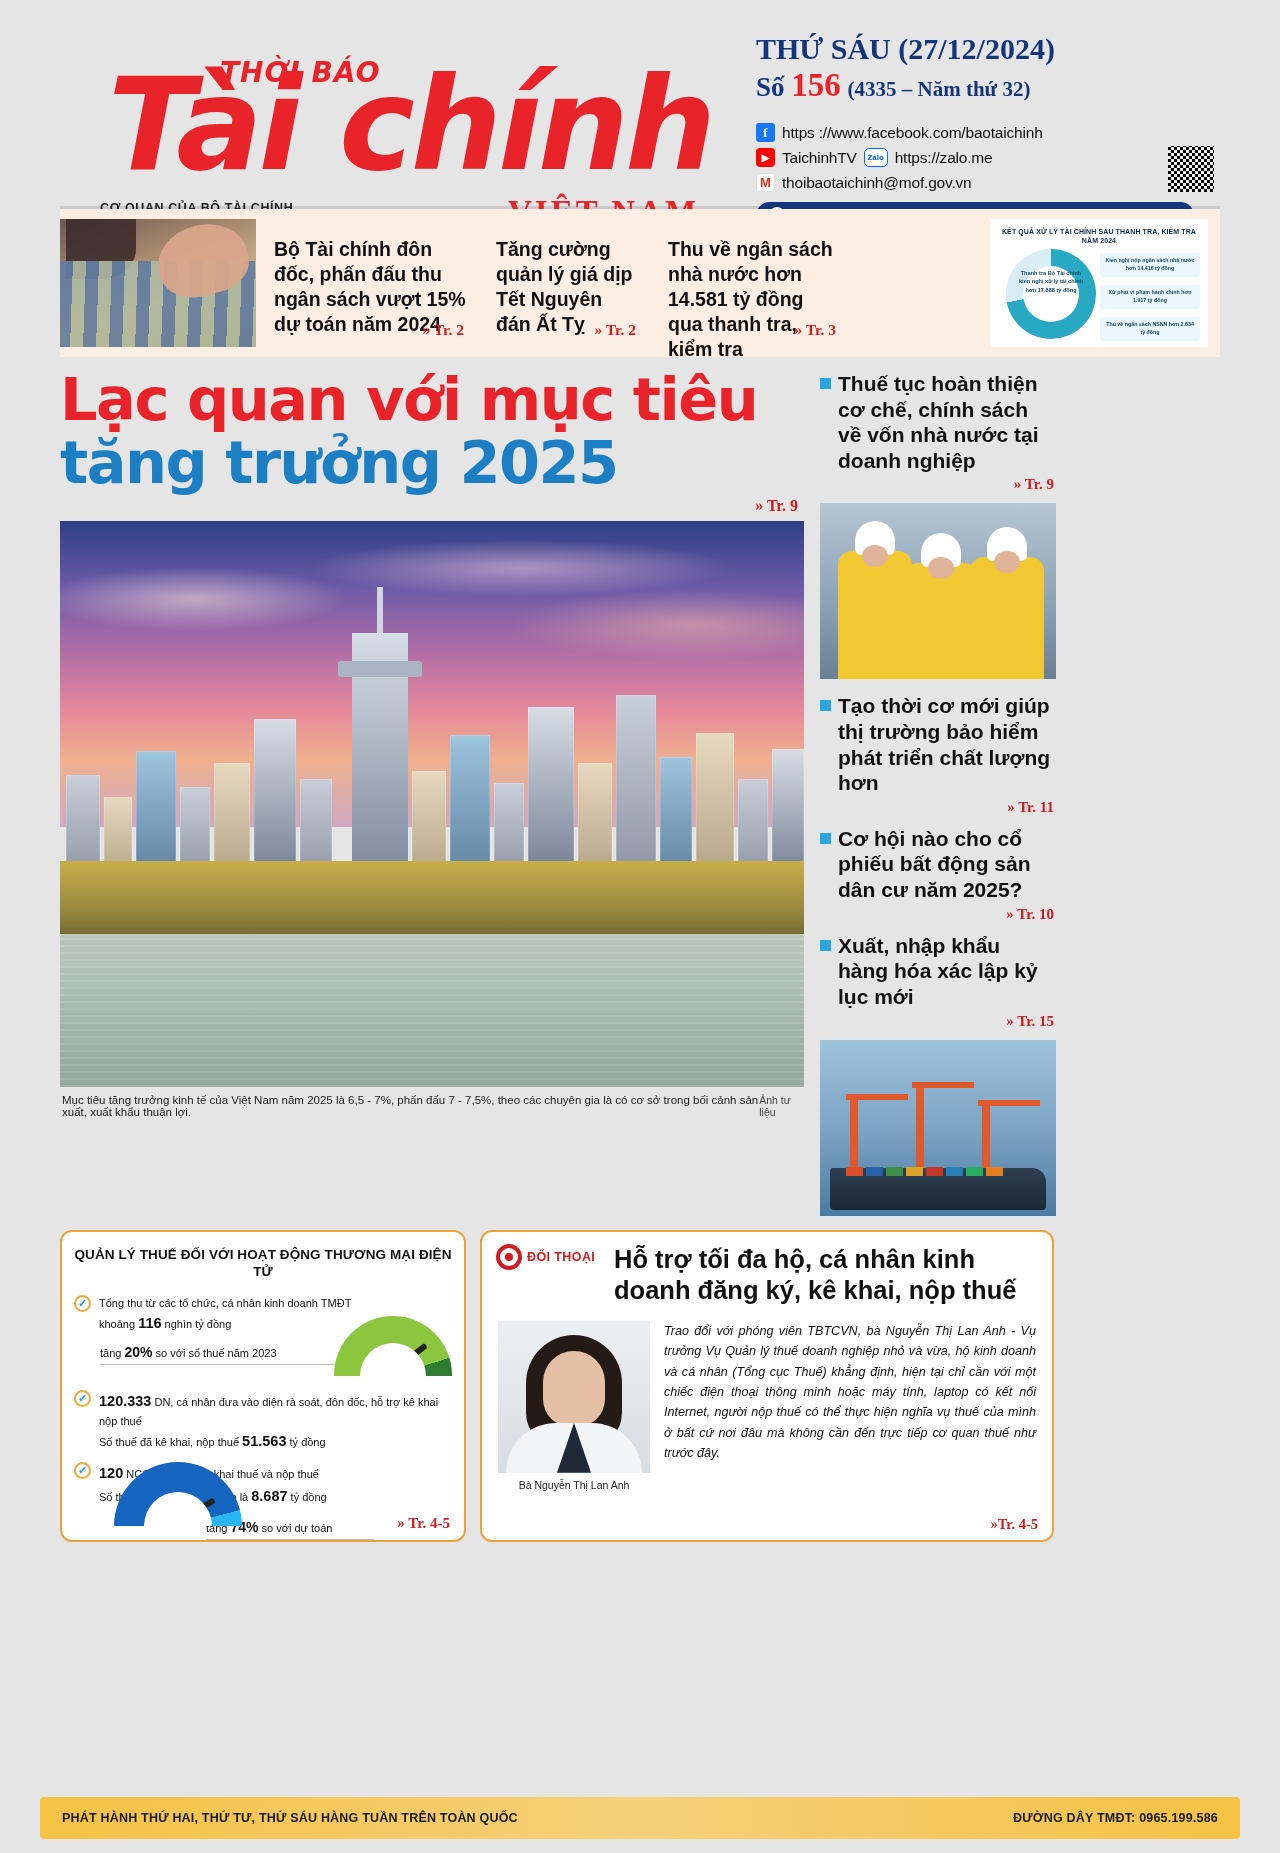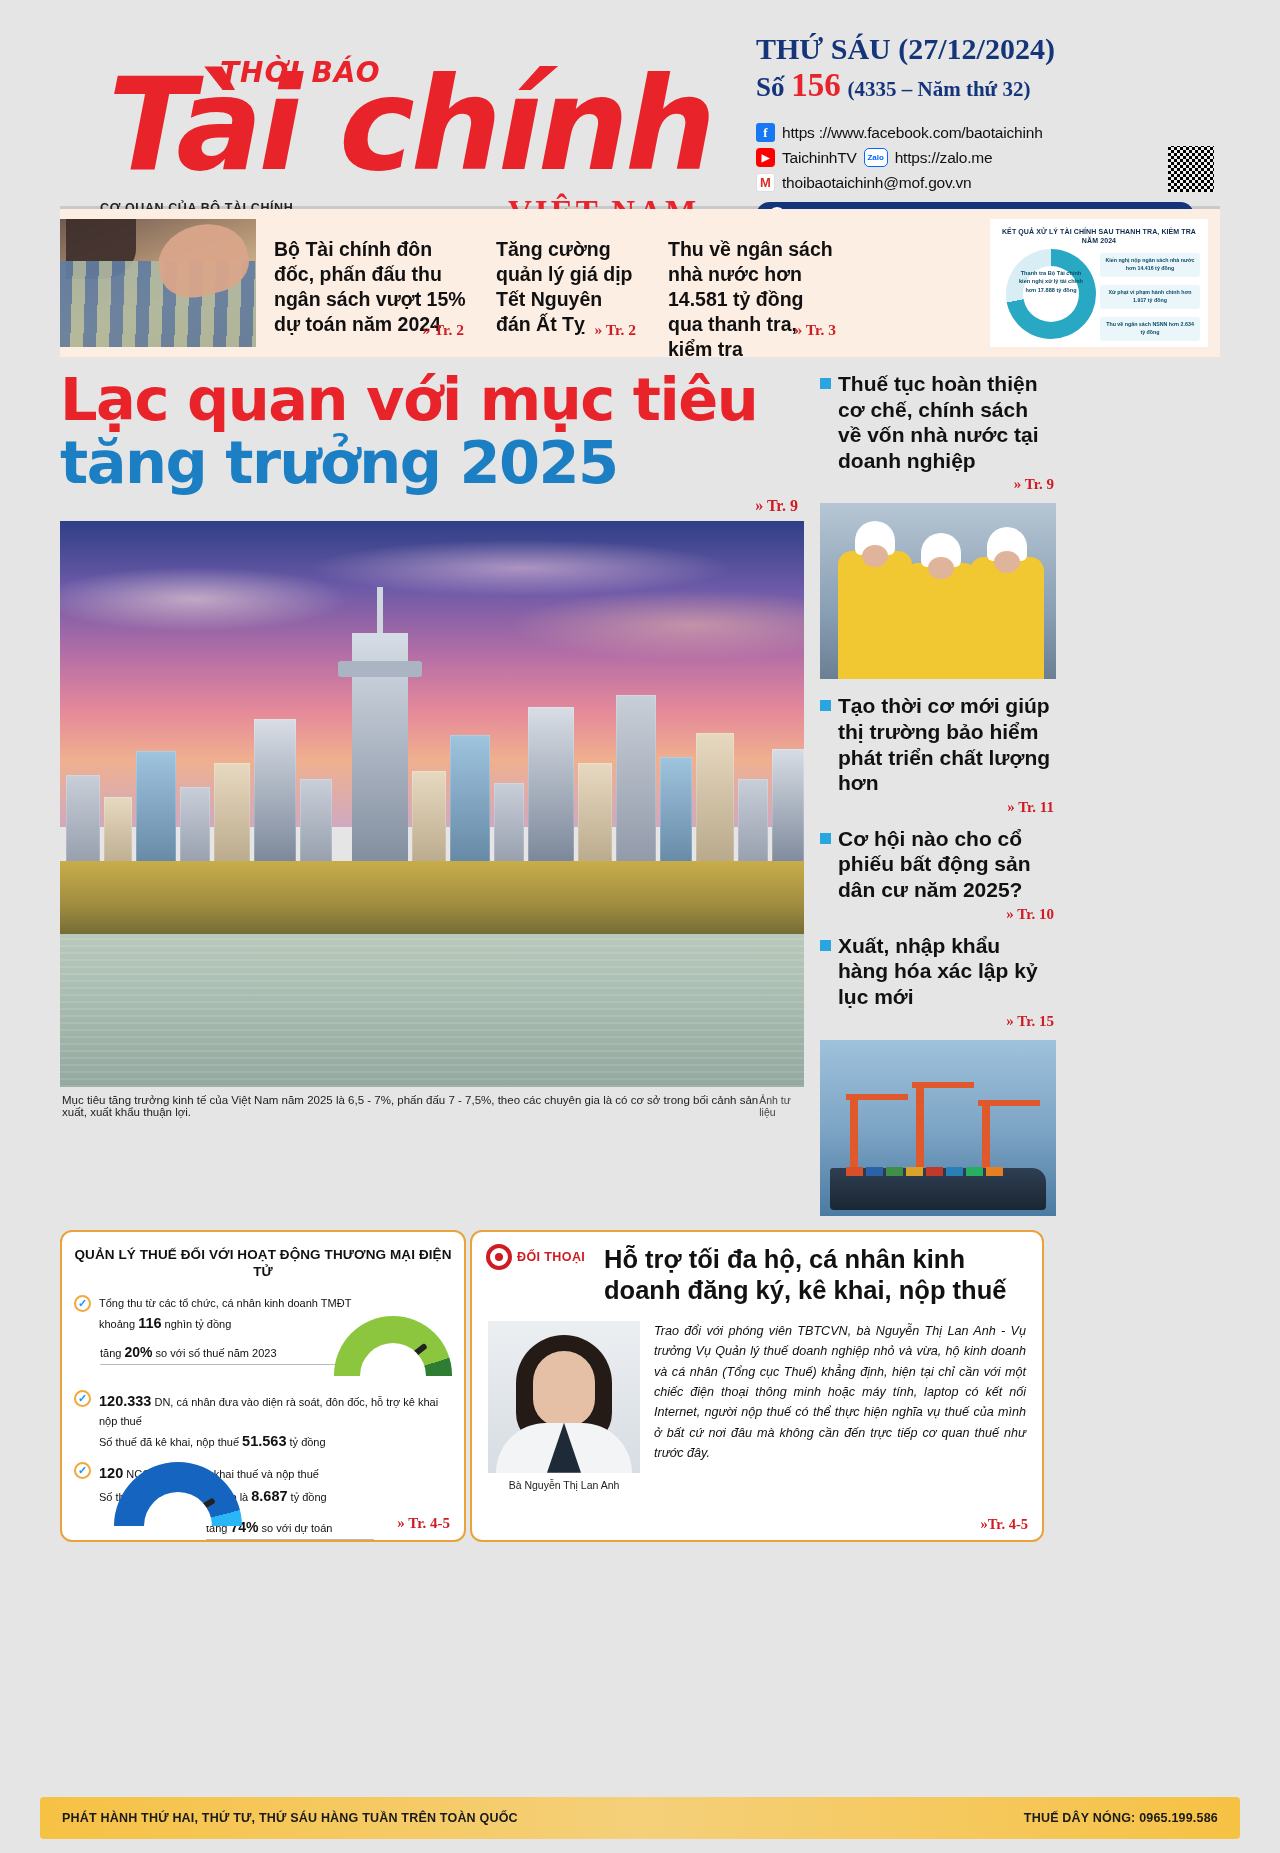--- a/index.html
+++ b/index.html
@@ -180,21 +180,21 @@
                      width:26px; height:22px; background:#e0b39b; border-radius:50%; }
   .side-photo2 { width:236px; height:176px; margin:4px 0 0; position:relative; overflow:hidden;
                  background:linear-gradient(180deg,#9fc2dc 0%,#7fa6c6 48%,#4b7ba2 100%); }
   .crane { position:absolute; bottom:46px; width:8px; background:#e0592d; }
   .crane:after { content:""; position:absolute; left:-4px; top:0; width:62px; height:6px; background:#e0592d; }
   .ship { position:absolute; bottom:6px; left:10px; width:216px; height:42px;
           background:linear-gradient(180deg,#2f3f52,#1a2633); border-radius:3px 14px 4px 4px; }
   .cont { position:absolute; width:17px; height:9px; }
 
   
-  .bottom { display:flex; gap:4px; padding-top:14px; }
+  .bottom { display:flex; gap:14px; padding-top:14px; }
   .panel-left { width:406px; height:312px; border:2px solid #e8a33d; border-radius:12px;
                 position:relative; background:#fff; padding:14px 12px; overflow:hidden; }
   .pl-title { font-size:13.5px; font-weight:bold; color:#111; letter-spacing:0.1px; text-align:center;
               line-height:1.3; }
   .chk { width:17px; height:17px; border-radius:50%; border:2.4px solid #f0a93c; background:#fff;
          display:flex; align-items:center; justify-content:center; color:#2196f3; font-size:11px;
          font-weight:bold; flex:none; }
   .fact { display:flex; gap:8px; margin-top:14px; }
   .fact p { font-size:11px; line-height:1.55; color:#111; }
   .fact b { font-size:14.5px; }
@@ -484,16 +484,16 @@
         </div>
         <div class="pr-text">Trao đổi với phóng viên TBTCVN, bà Nguyễn Thị Lan Anh - Vụ trưởng Vụ Quản lý thuế doanh nghiệp nhỏ và vừa, hộ kinh doanh và cá nhân (Tổng cục Thuế) khẳng định, hiện tại chỉ cần với một chiếc điện thoại thông minh hoặc máy tính, laptop có kết nối Internet, người nộp thuế có thể thực hiện nghĩa vụ thuế của mình ở bất cứ nơi đâu mà không cần đến trực tiếp cơ quan thuế như trước đây.</div>
       </div>
 
       <div class="pr-ref">»Tr. 4-5</div>
     </div>
   </div>
 
   <div class="footer">
     <span class="t">PHÁT HÀNH THỨ HAI, THỨ TƯ, THỨ SÁU HÀNG TUẦN TRÊN TOÀN QUỐC</span>
-    <span class="t">THUẾ DÂY NÓNG: 0965.199.586</span>
+    <span class="t">ĐƯỜNG DÂY TMĐT: 0965.199.586</span>
   </div>
 
 </div>
 
 </body></html>

